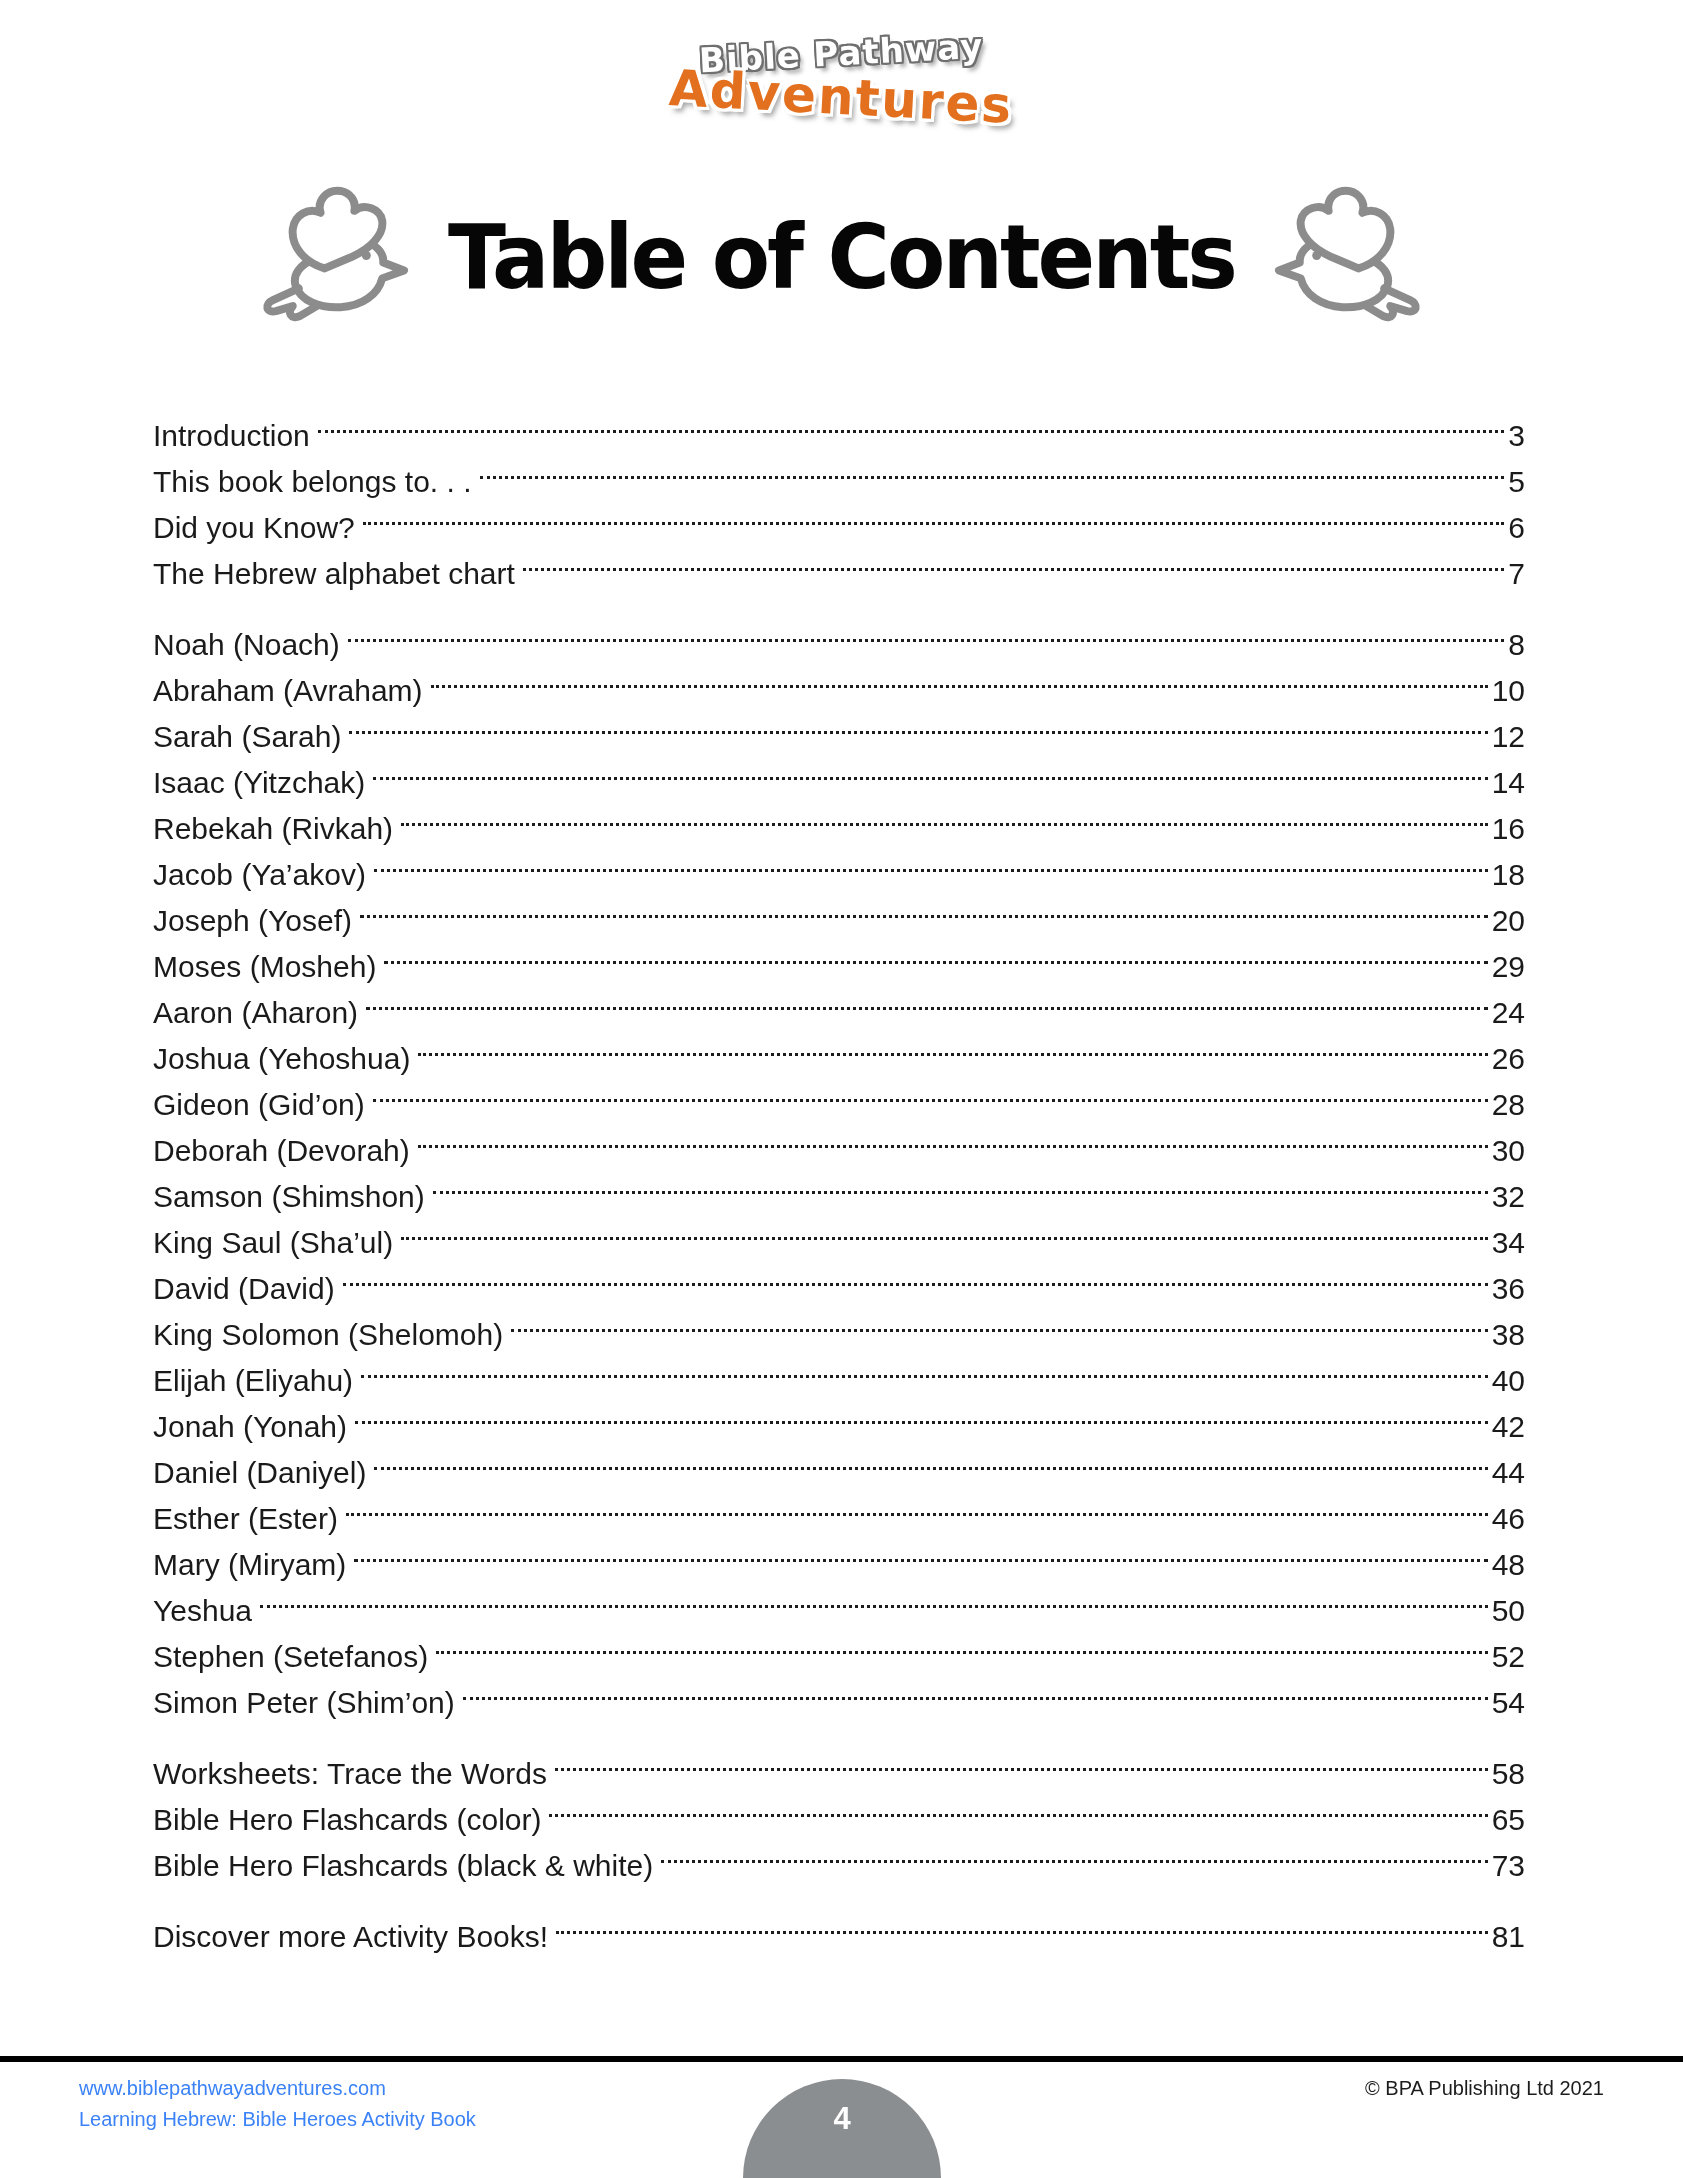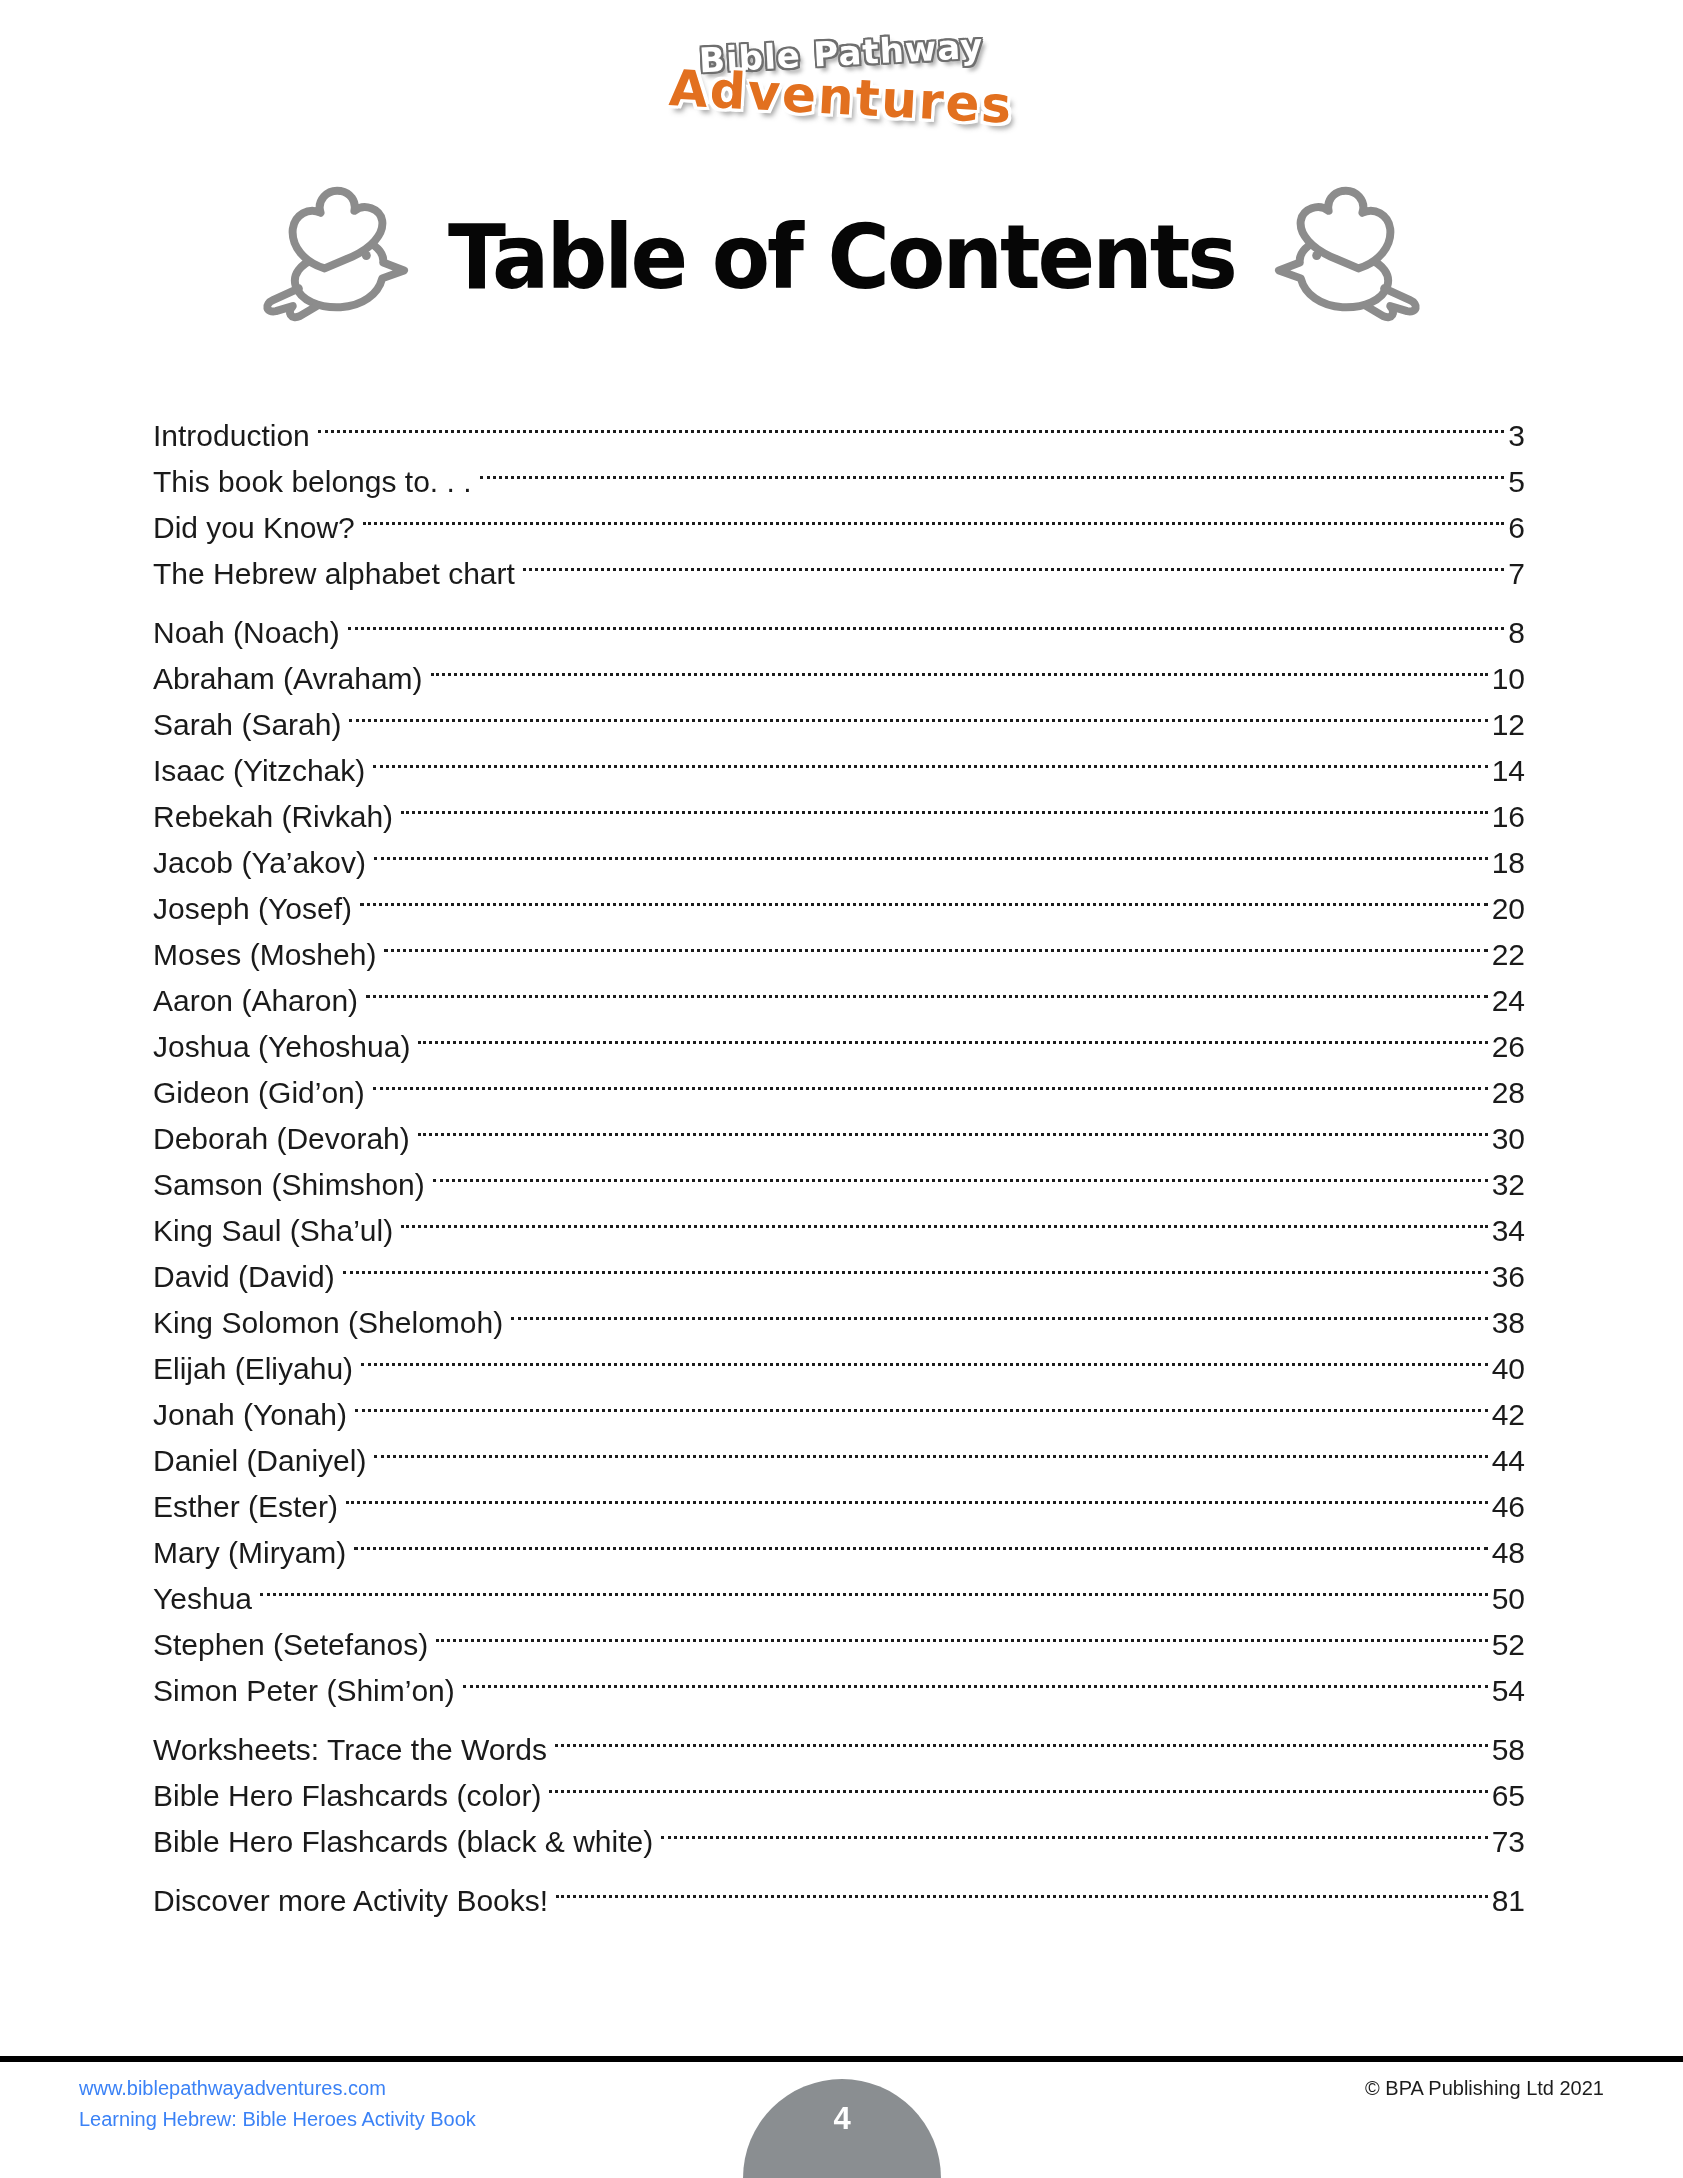--- a/index.html
+++ b/index.html
@@ -76,21 +76,21 @@
     white-space: nowrap;
     transform: scaleY(1.05);
   }
 
   
   .toc {
     position: absolute;
     left: 153px; right: 158px; top: 413px;
     font-size: 30px;
   }
-  .toc-group + .toc-group { margin-top: 13px; }
+  .toc-group + .toc-group { margin-top: 25px; }
   .toc-row {
     display: flex;
     height: 46px;
     line-height: 46px;
     align-items: center;
   }
   .toc-label { white-space: nowrap; }
   .toc-leader {
     flex: 1 1 auto;
     border-bottom: 3px dotted #1c1c1c;
@@ -231,21 +231,21 @@
 
         <div class="toc-row">
           <span class="toc-label">Joseph (Yosef)</span>
           <span class="toc-leader"></span>
           <span class="toc-page">20</span>
         </div>
 
         <div class="toc-row">
           <span class="toc-label">Moses (Mosheh)</span>
           <span class="toc-leader"></span>
-          <span class="toc-page">22</span>
+          <span class="toc-page">29</span>
         </div>
 
         <div class="toc-row">
           <span class="toc-label">Aaron (Aharon)</span>
           <span class="toc-leader"></span>
           <span class="toc-page">24</span>
         </div>
 
         <div class="toc-row">
           <span class="toc-label">Joshua (Yehoshua)</span>

